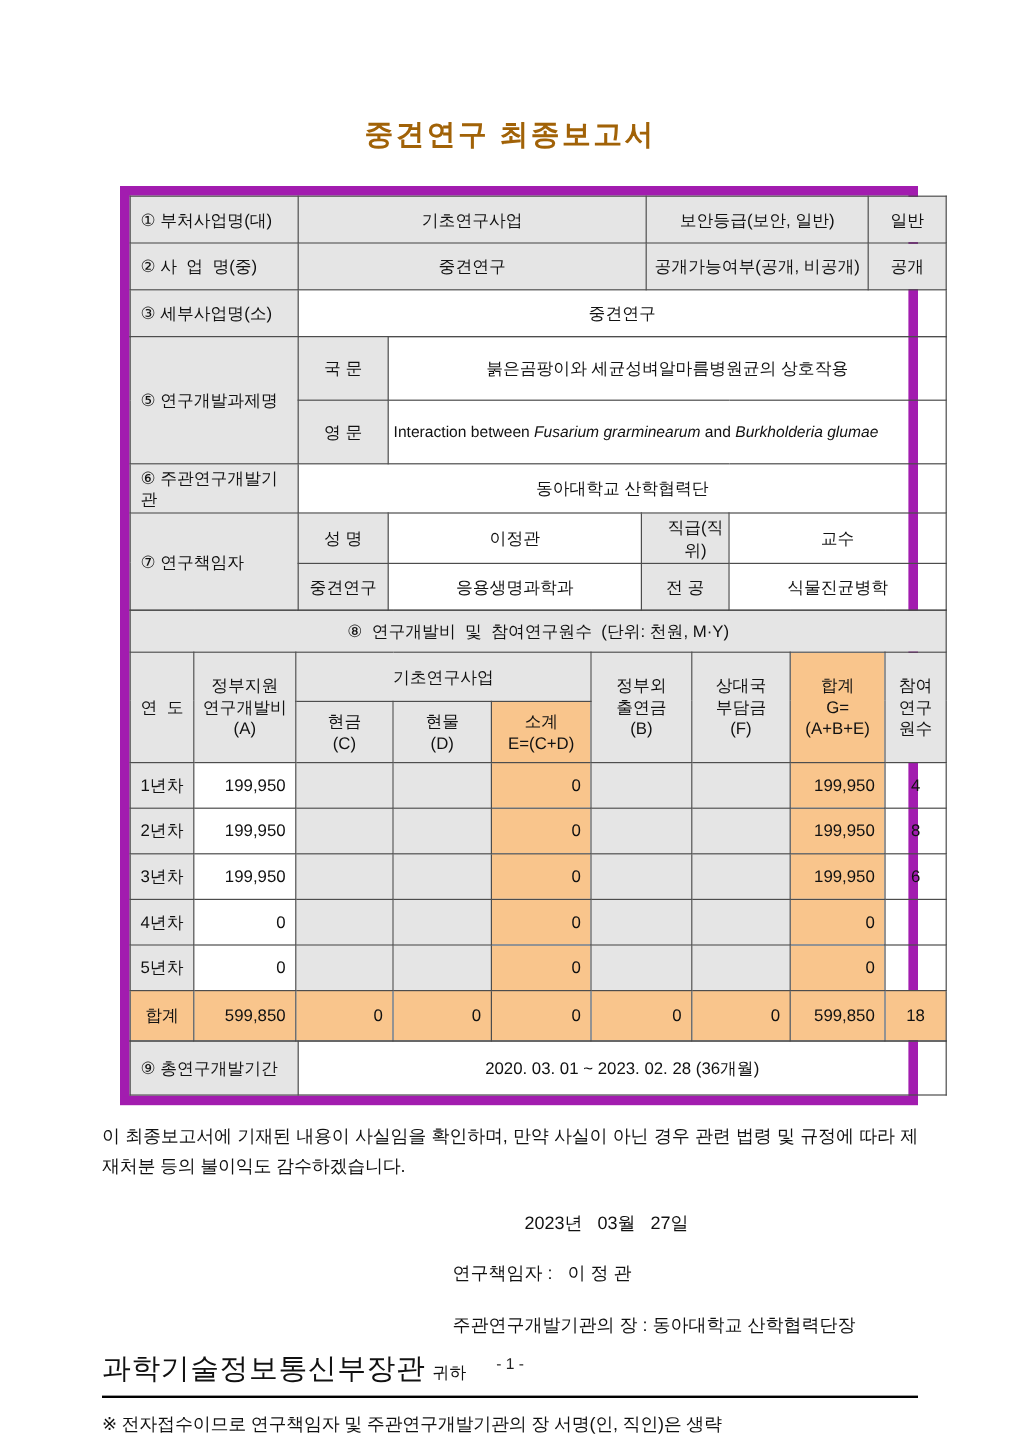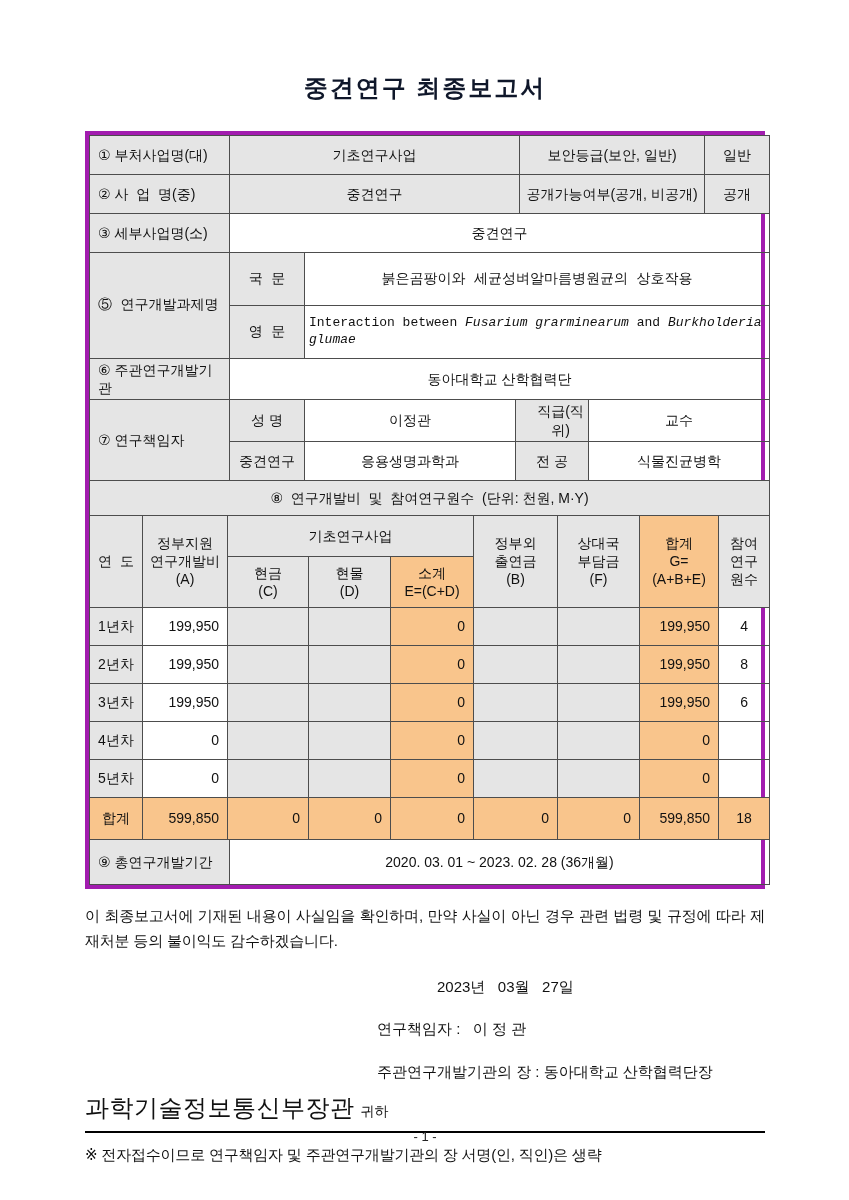--- a/index.html
+++ b/index.html
@@ -1,36 +1,36 @@
 <!DOCTYPE html>
 <html><head>
 <meta charset="utf-8">
 <style>
   html,body { margin:0; padding:0; background:#fff; }
   .page { width:849px; height:1200px; position:relative; background:#ffffff;
           font-family:"Liberation Sans","DejaVu Sans",sans-serif; color:#111; overflow:hidden; }
   .content { position:absolute; left:85px; top:0; width:680px; }
 
-  .title { margin:72px 0 0 0; text-align:center; font-size:24px; font-weight:bold;
-           letter-spacing:2px; color:#0f172a; }
-
-  .form-box { margin-top:27px; border:4px solid #a21caf; }
+  .title { margin:96px 0 0 0; text-align:center; font-size:24px; font-weight:bold;
+           letter-spacing:2px; color:#a16207; }
+
+  .form-box { margin-top:27px; border:8px solid #a21caf;margin-left:15px; }
   table { border-collapse:collapse; width:100%; table-layout:fixed; margin-top:-1px; }
   .form-box table:first-child { margin-top:0; }
   td { border:1px solid #4d4d4d; font-size:14px; padding:2px 6px;
        vertical-align:middle; white-space:pre-wrap; overflow:hidden; line-height:1.3; }
   .g { background:#e5e5e5; }
   .o { background:#f9c58c; }
   .lbl { text-align:left; padding-left:8px; }
   .c { text-align:center; }
   .r { text-align:right; padding-right:8px; }
   .eng { font-size:13px; padding-left:4px; padding-right:2px; }
   .eng i { font-style:italic; }
 
-  tr.h34 td { height:34px; } tr.h48 td { height:48px;font-family:Liberation Mono, monospace; } tr.h30 td { height:30px; }
+  tr.h34 td { height:34px; } tr.h48 td { height:48px; } tr.h30 td { height:30px; }
   tr.h36 td { height:36px; } tr.h46 td { height:46px; } tr.h33 td { height:33px; }
   tr.h37 td { height:37px; } tr.h40 td { height:40px; }
 
   .decl { margin:14px 0 0 0; font-size:15px; line-height:1.7; text-align:justify;
           letter-spacing:-0.2px; }
   .sig { font-size:15px; white-space:pre; }
   .sig-date { margin:24px 0 0 352px; }
   .sig-pi   { margin:23px 0 0 292px; }
   .sig-org  { margin:24px 0 0 292px; }
   .recipient { margin-top:10px; border-bottom:2px solid #000; padding-bottom:7px; }

